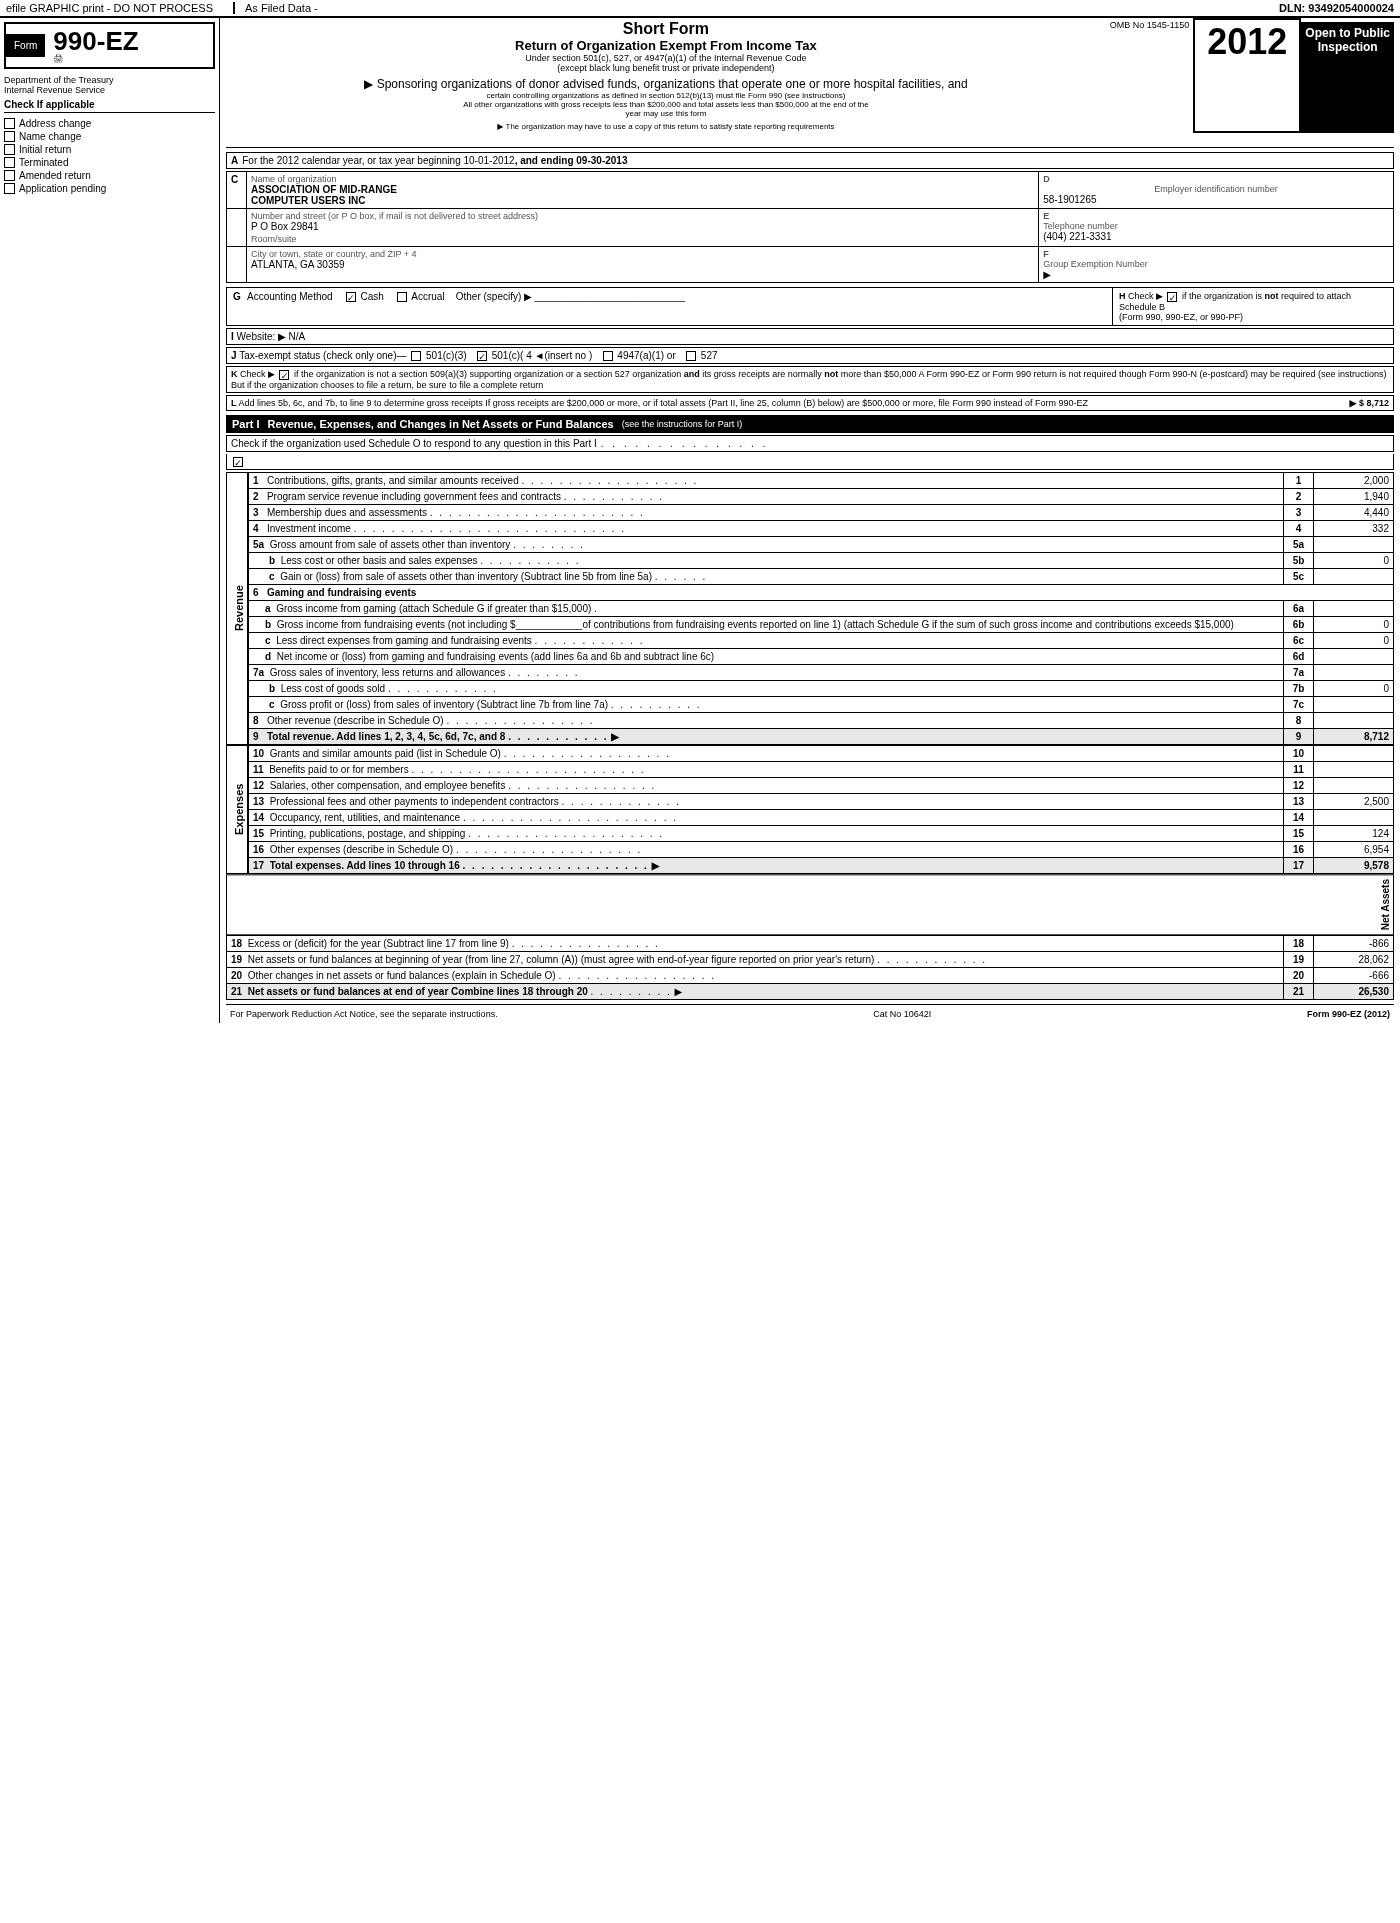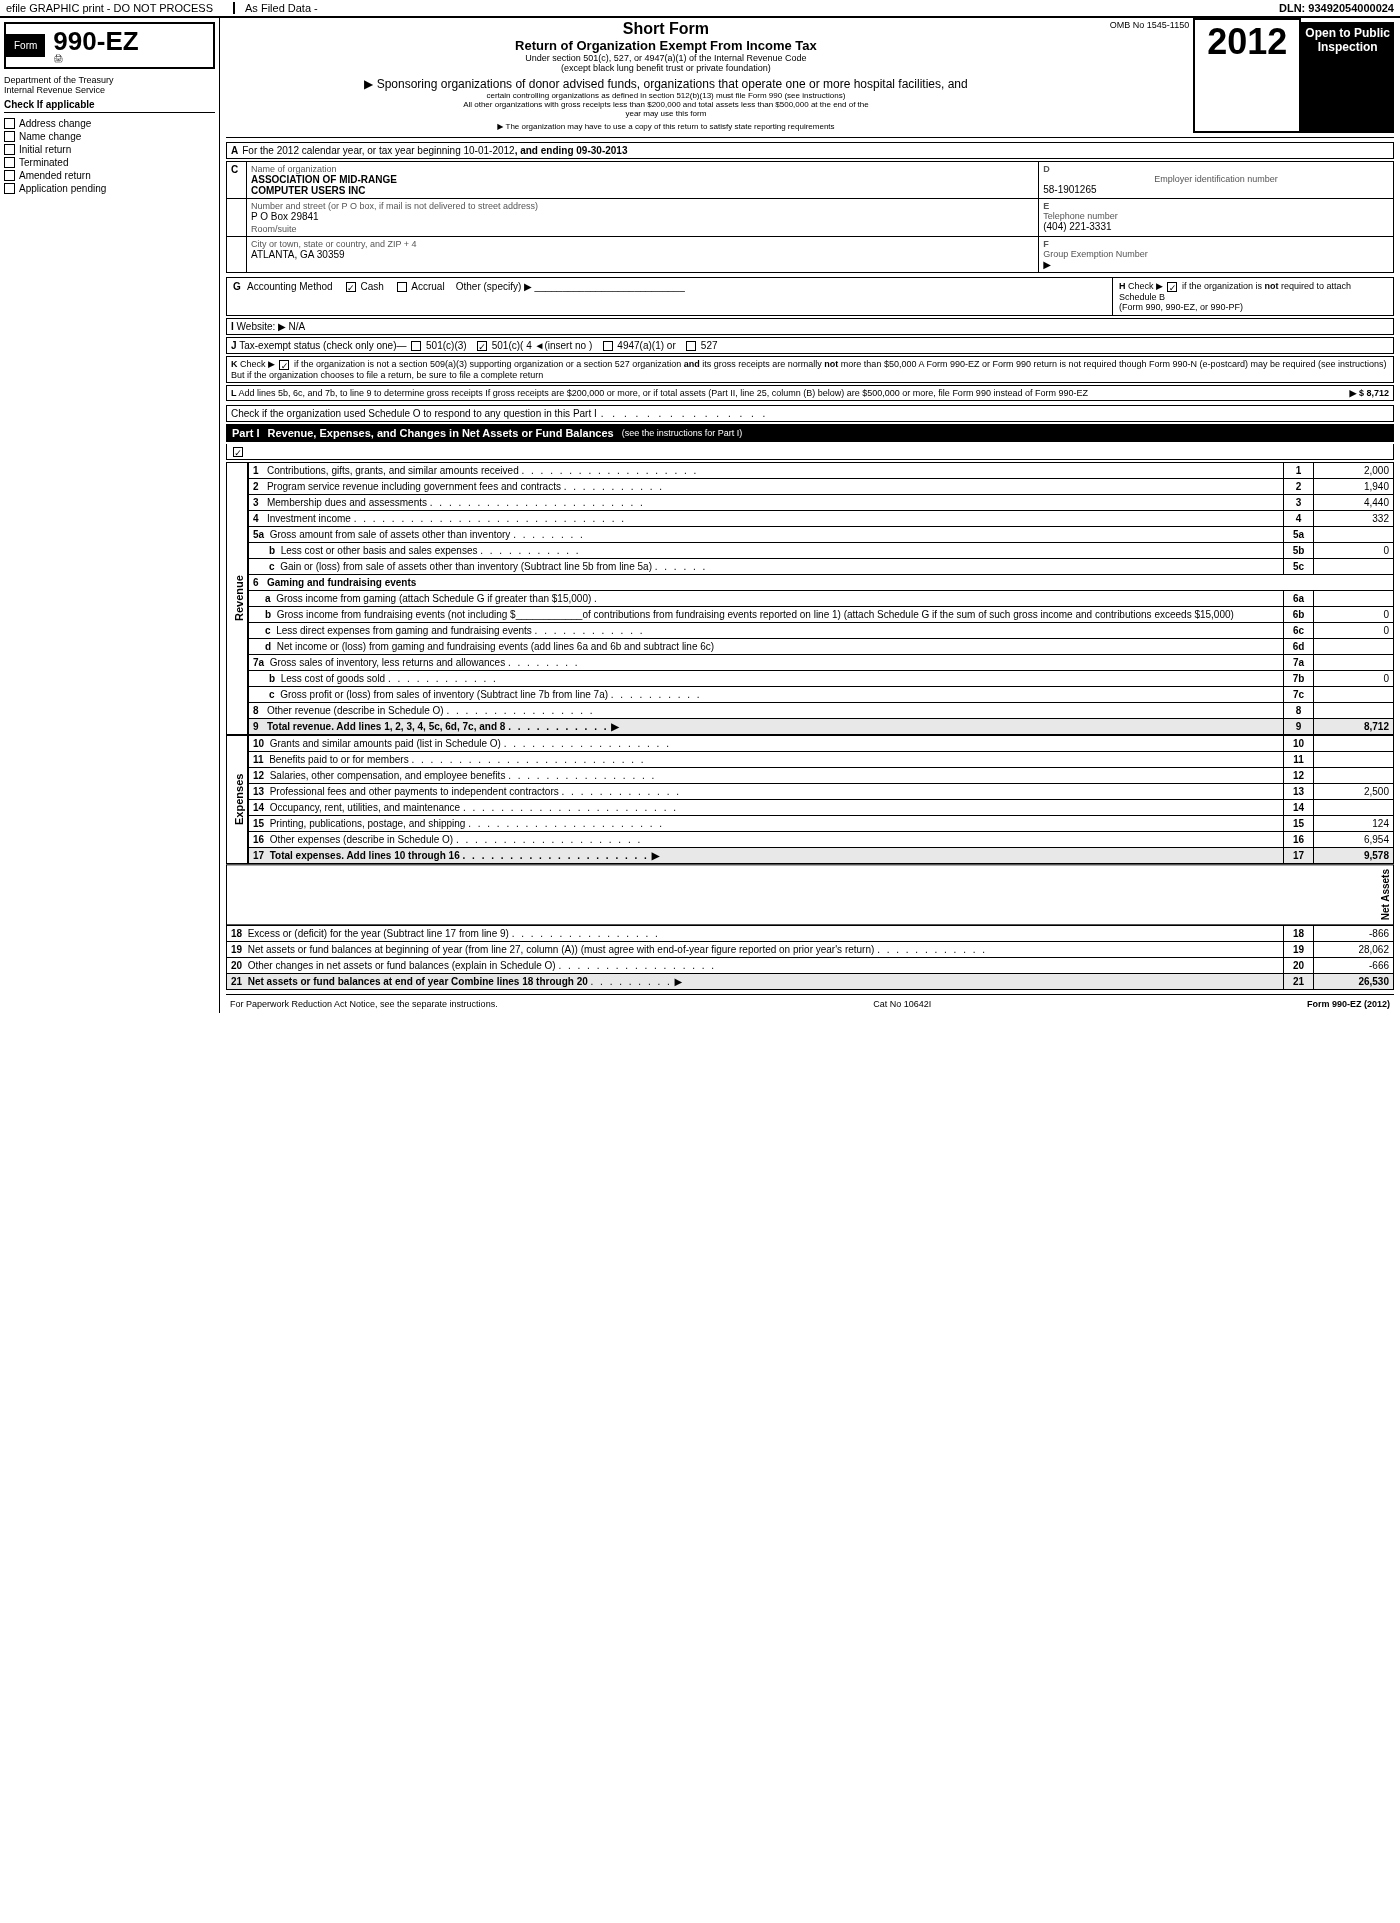--- a/index.html
+++ b/index.html
@@ -82,26 +82,26 @@
         </div>
         <div class="sidebar-item">
           <div class="checkbox"></div>
           <span>Application pending</span>
         </div>
       </div>
     </div>
 
     <div style="flex:1; padding:0 6px;">
 
-      <div style="display:flex; justify-content:space-between; align-items:stretch; border-bottom:1px solid #000; padding-bottom:4px; margin-bottom:4px;">
+      <div style="display:flex; justify-content:space-between; align-items:stretch; border-bottom:1px solid #000; padding-bottom:14px; margin-bottom:4px;">
         <div style="flex:1; text-align:center; padding:2px;">
           <div style="font-size:16px; font-weight:bold;">Short Form</div>
           <div style="font-size:13px; font-weight:bold;">Return of Organization Exempt From Income Tax</div>
           <div style="font-size:9px;">Under section 501(c), 527, or 4947(a)(1) of the Internal Revenue Code</div>
-          <div style="font-size:9px;">(except black lung benefit trust or private foundation)</div>
+          <div style="font-size:9px;">(except black lung benefit trust or private independent)</div>
           <div style="font-size:12px; margin-top:4px;">▶ Sponsoring organizations of donor advised funds, organizations that operate one or more hospital facilities, and</div>
           <div style="font-size:8px;">certain controlling organizations as defined in section 512(b)(13) must file Form 990 (see instructions)</div>
           <div style="font-size:8px;">All other organizations with gross receipts less than $200,000 and total assets less than $500,000 at the end of the</div>
           <div style="font-size:8px;">year may use this form</div>
           <div style="font-size:8px; margin-top:4px;">▶ The organization may have to use a copy of this return to satisfy state reporting requirements</div>
         </div>
         <div style="display:flex; flex-direction:row; min-width:130px;">
           <div style="font-size:9px; text-align:right; padding:2px 4px;">OMB No 1545-1150</div>
           <div style="font-size:36px; font-weight:bold; text-align:center; border:2px solid #000; padding:4px 12px; line-height:1;">2012</div>
           <div style="background:#000; color:#fff; text-align:center; padding:4px; font-weight:bold; font-size:12px; margin-top:4px;">
@@ -220,29 +220,29 @@
       </div>
 
       <div style="border:1px solid #000; padding:2px 4px; margin-bottom:4px; font-size:9px; display:flex; justify-content:space-between;">
         <div>
           <span style="font-weight:bold;">L</span>
           <span>Add lines 5b, 6c, and 7b, to line 9 to determine gross receipts If gross receipts are $200,000 or more, or if total assets (Part II, line 25, column (B) below) are $500,000 or more, file Form 990 instead of Form 990-EZ</span>
         </div>
         <div style="font-weight:bold; white-space:nowrap; padding-left:8px;">▶ $ 8,712</div>
       </div>
 
-      <div style="display:flex; align-items:center; gap:4px; font-size:10px; padding:2px 4px; border:1px solid #000; margin-bottom:2px;">
-        <span>Check if the organization used Schedule O to respond to any question in this Part I</span>
-        <span style="letter-spacing:3px;">. . . . . . . . . . . . . . .</span>
-      </div>
-
       <div style="background:#000; color:#fff; font-weight:bold; padding:3px 6px; font-size:11px; display:flex; align-items:center; gap:8px; margin-bottom:2px;">
         <span>Part I</span>
         <span>Revenue, Expenses, and Changes in Net Assets or Fund Balances</span>
         <span style="font-size:9px; font-weight:normal;">(see the instructions for Part I)</span>
+      </div>
+
+      <div style="display:flex; align-items:center; gap:4px; font-size:10px; padding:2px 4px; border:1px solid #000; margin-bottom:2px;">
+        <span>Check if the organization used Schedule O to respond to any question in this Part I</span>
+        <span style="letter-spacing:3px;">. . . . . . . . . . . . . . .</span>
       </div>
       <div style="padding:2px 4px; border:1px solid #000; border-top:none; margin-bottom:2px;">
         <span class="cb-inline checked"></span>
       </div>
 
       <div style="display:flex;">
         <div style="writing-mode:vertical-lr; transform:rotate(180deg); font-weight:bold; text-align:center; border:1px solid #000; padding:4px 2px; font-size:11px; min-width:22px;">Revenue</div>
         <table class="data-table" style="flex:1;">
 
           <tbody>

